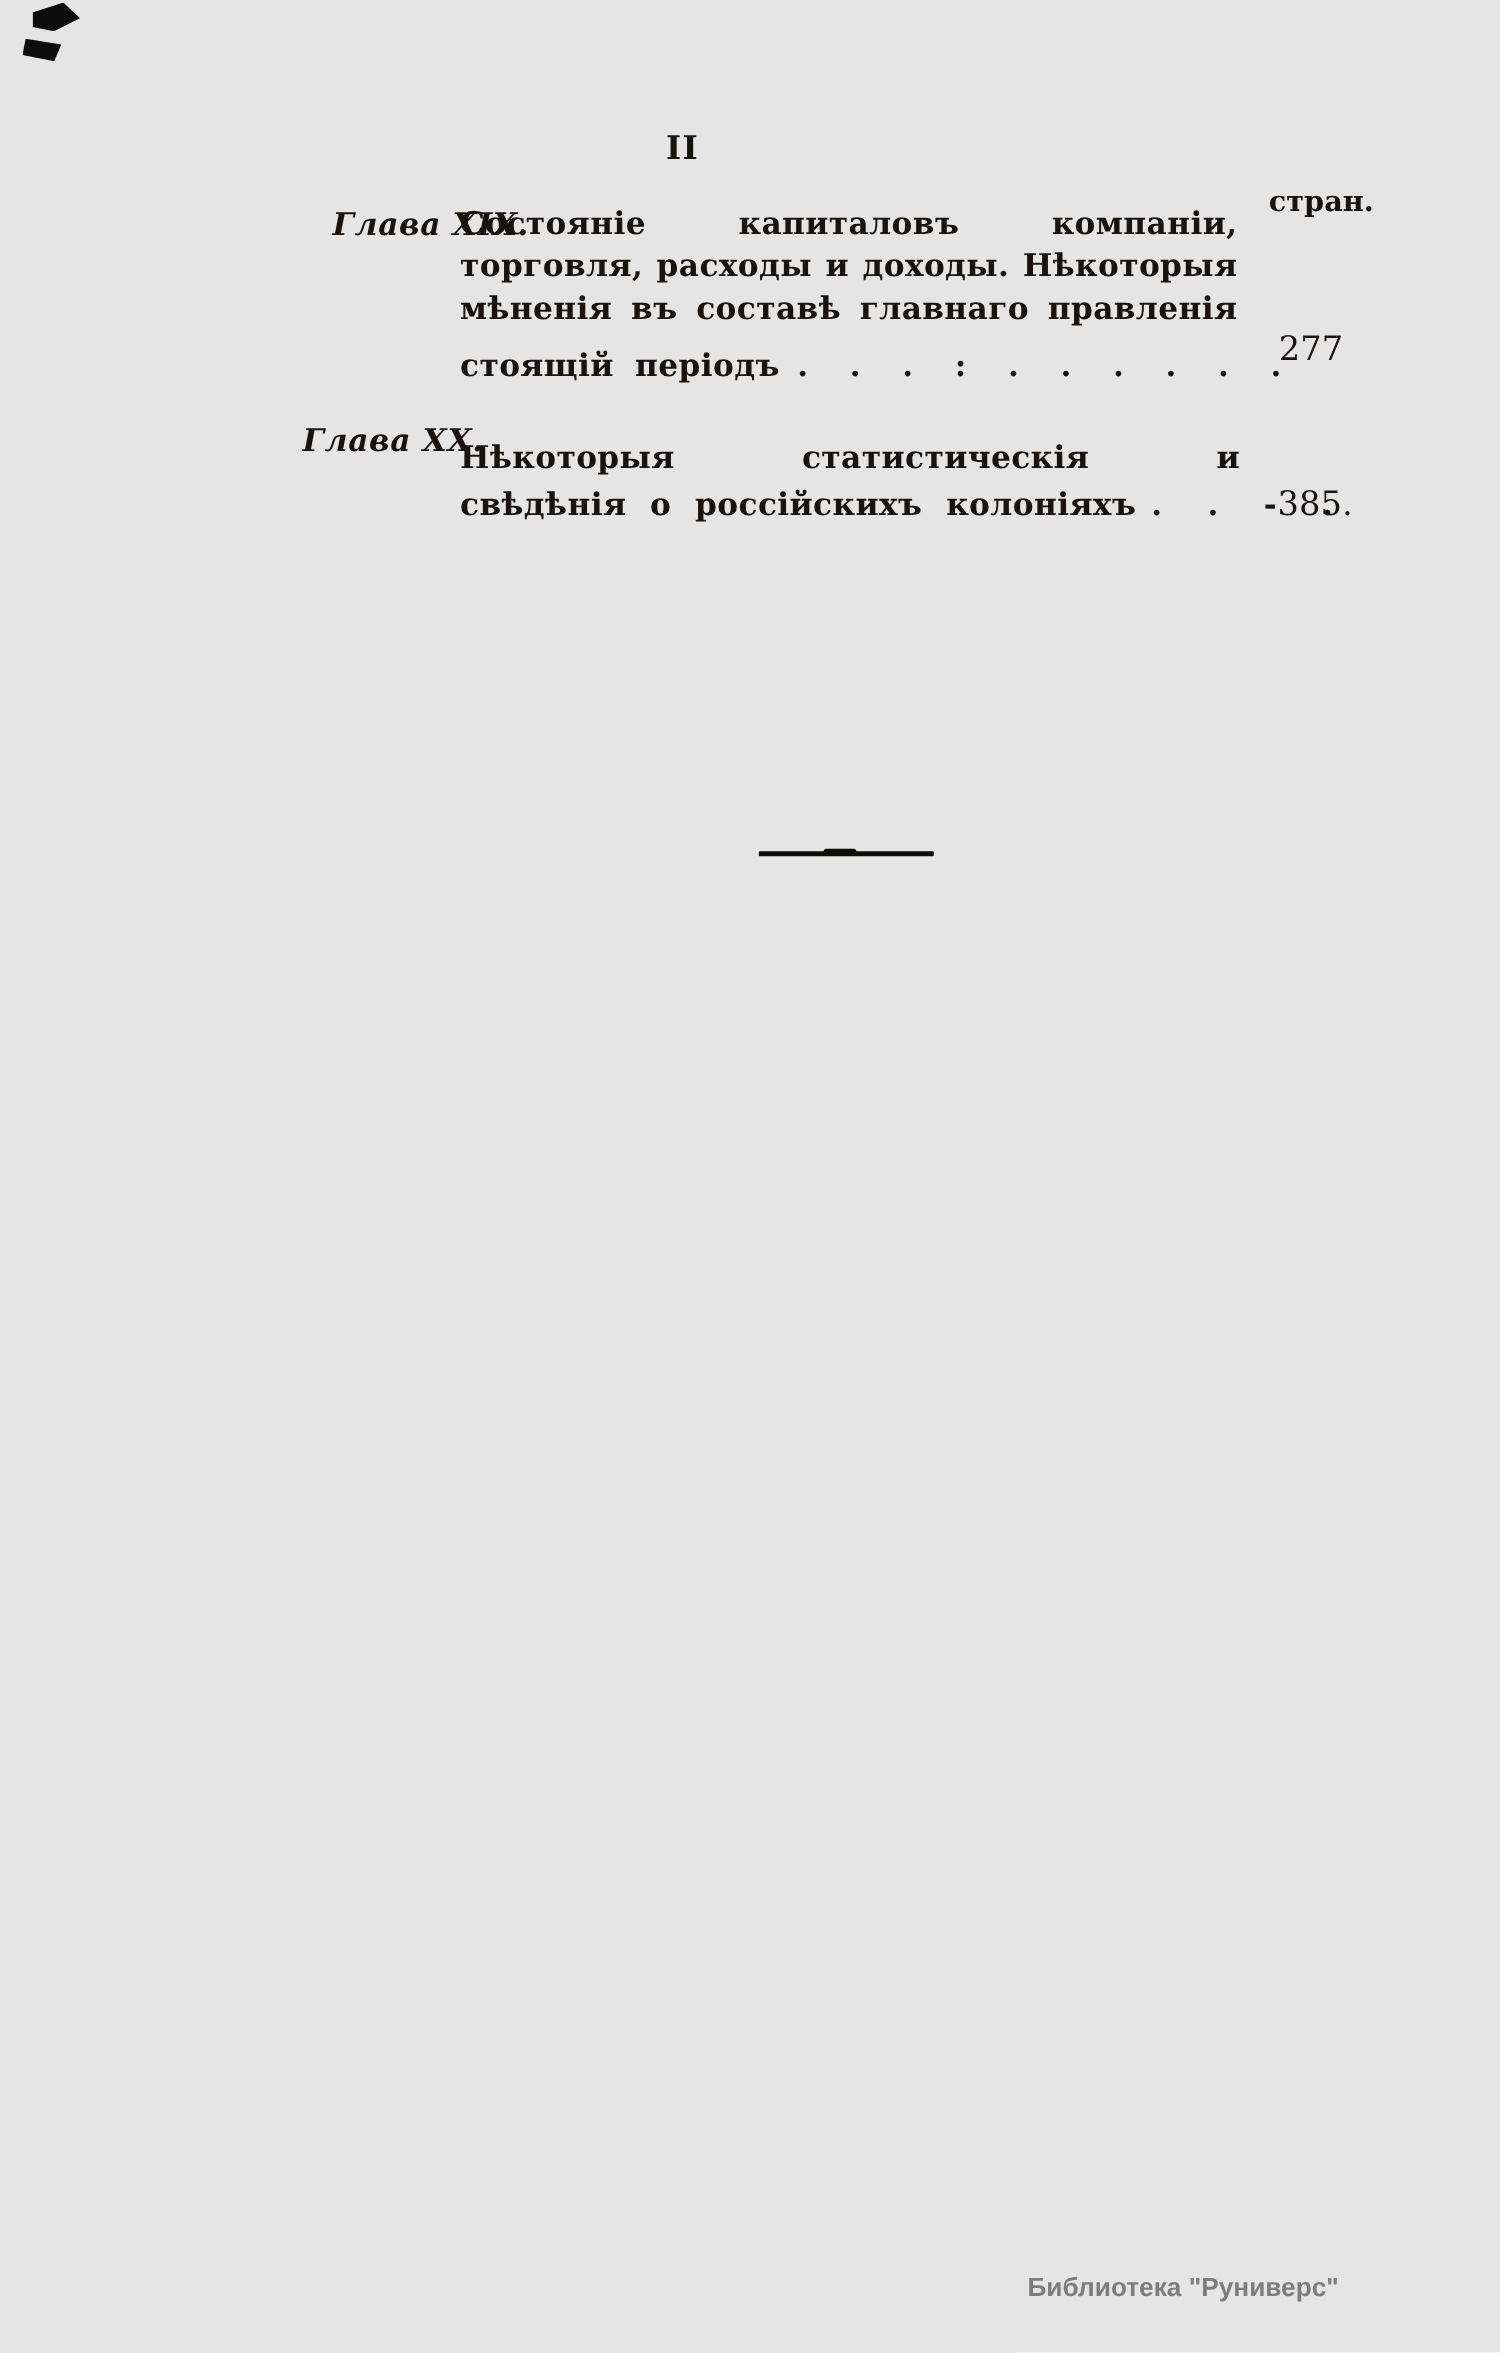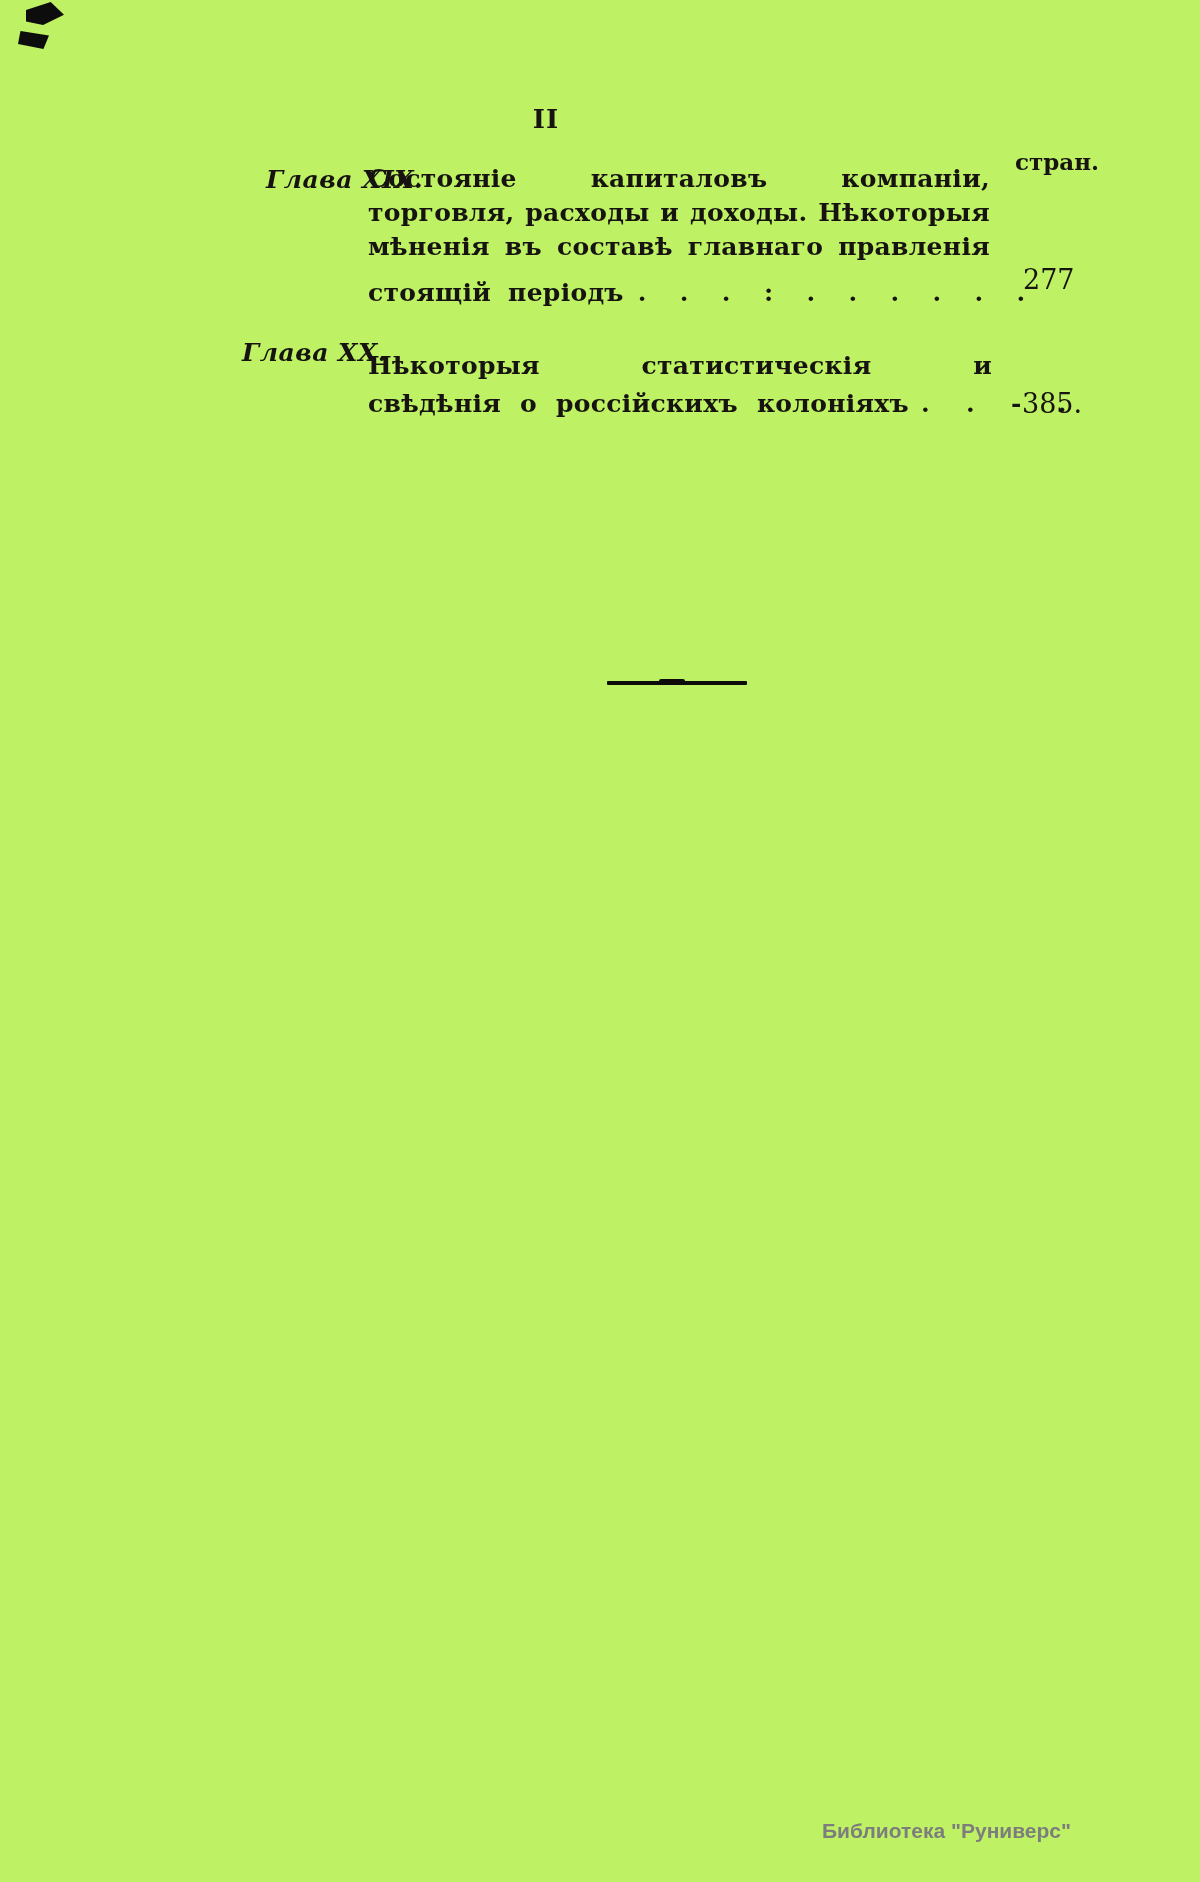--- a/index.html
+++ b/index.html
@@ -4,21 +4,21 @@
 <style>
   html, body {
     margin: 0;
     padding: 0;
     background: #ffffff;
   }
   #scan-page {
     position: relative;
     width: 1200px;
     height: 1882px;
-    background: #bef264;
+    background: #e5e5e5;
     overflow: hidden;
     font-family: "DejaVu Serif", serif;
     color: #161310;
   }
   .tline {
     position: absolute;
     white-space: nowrap;
     font-weight: 700;
     font-size: 25px;
     line-height: 30px;

